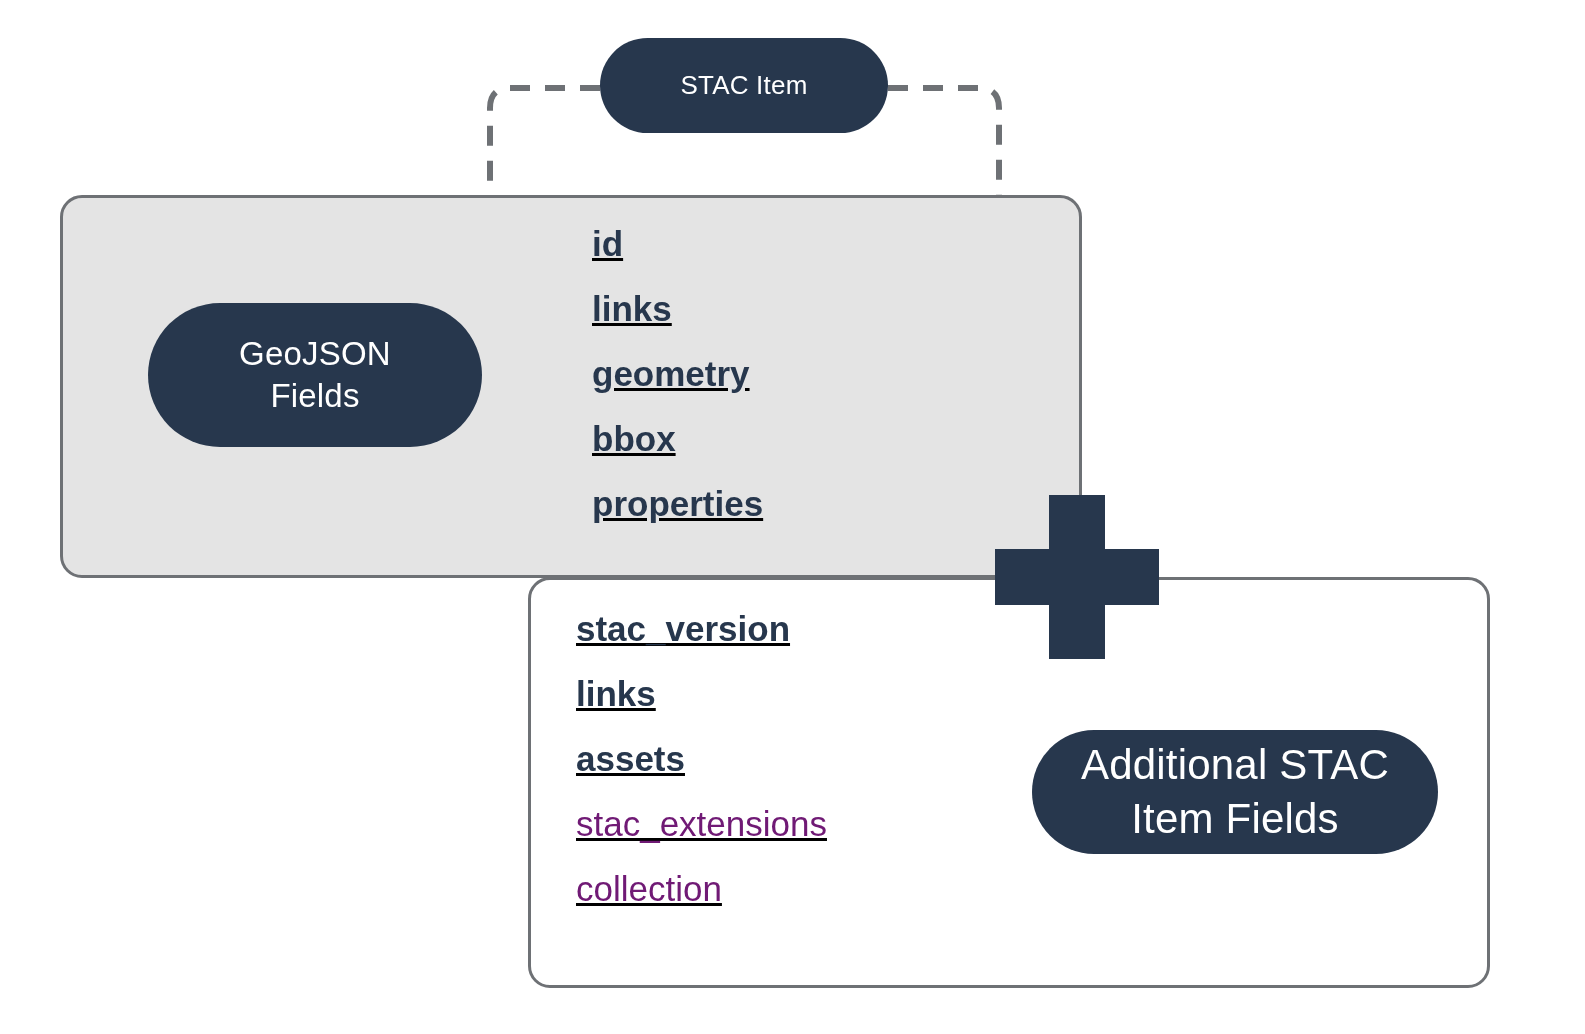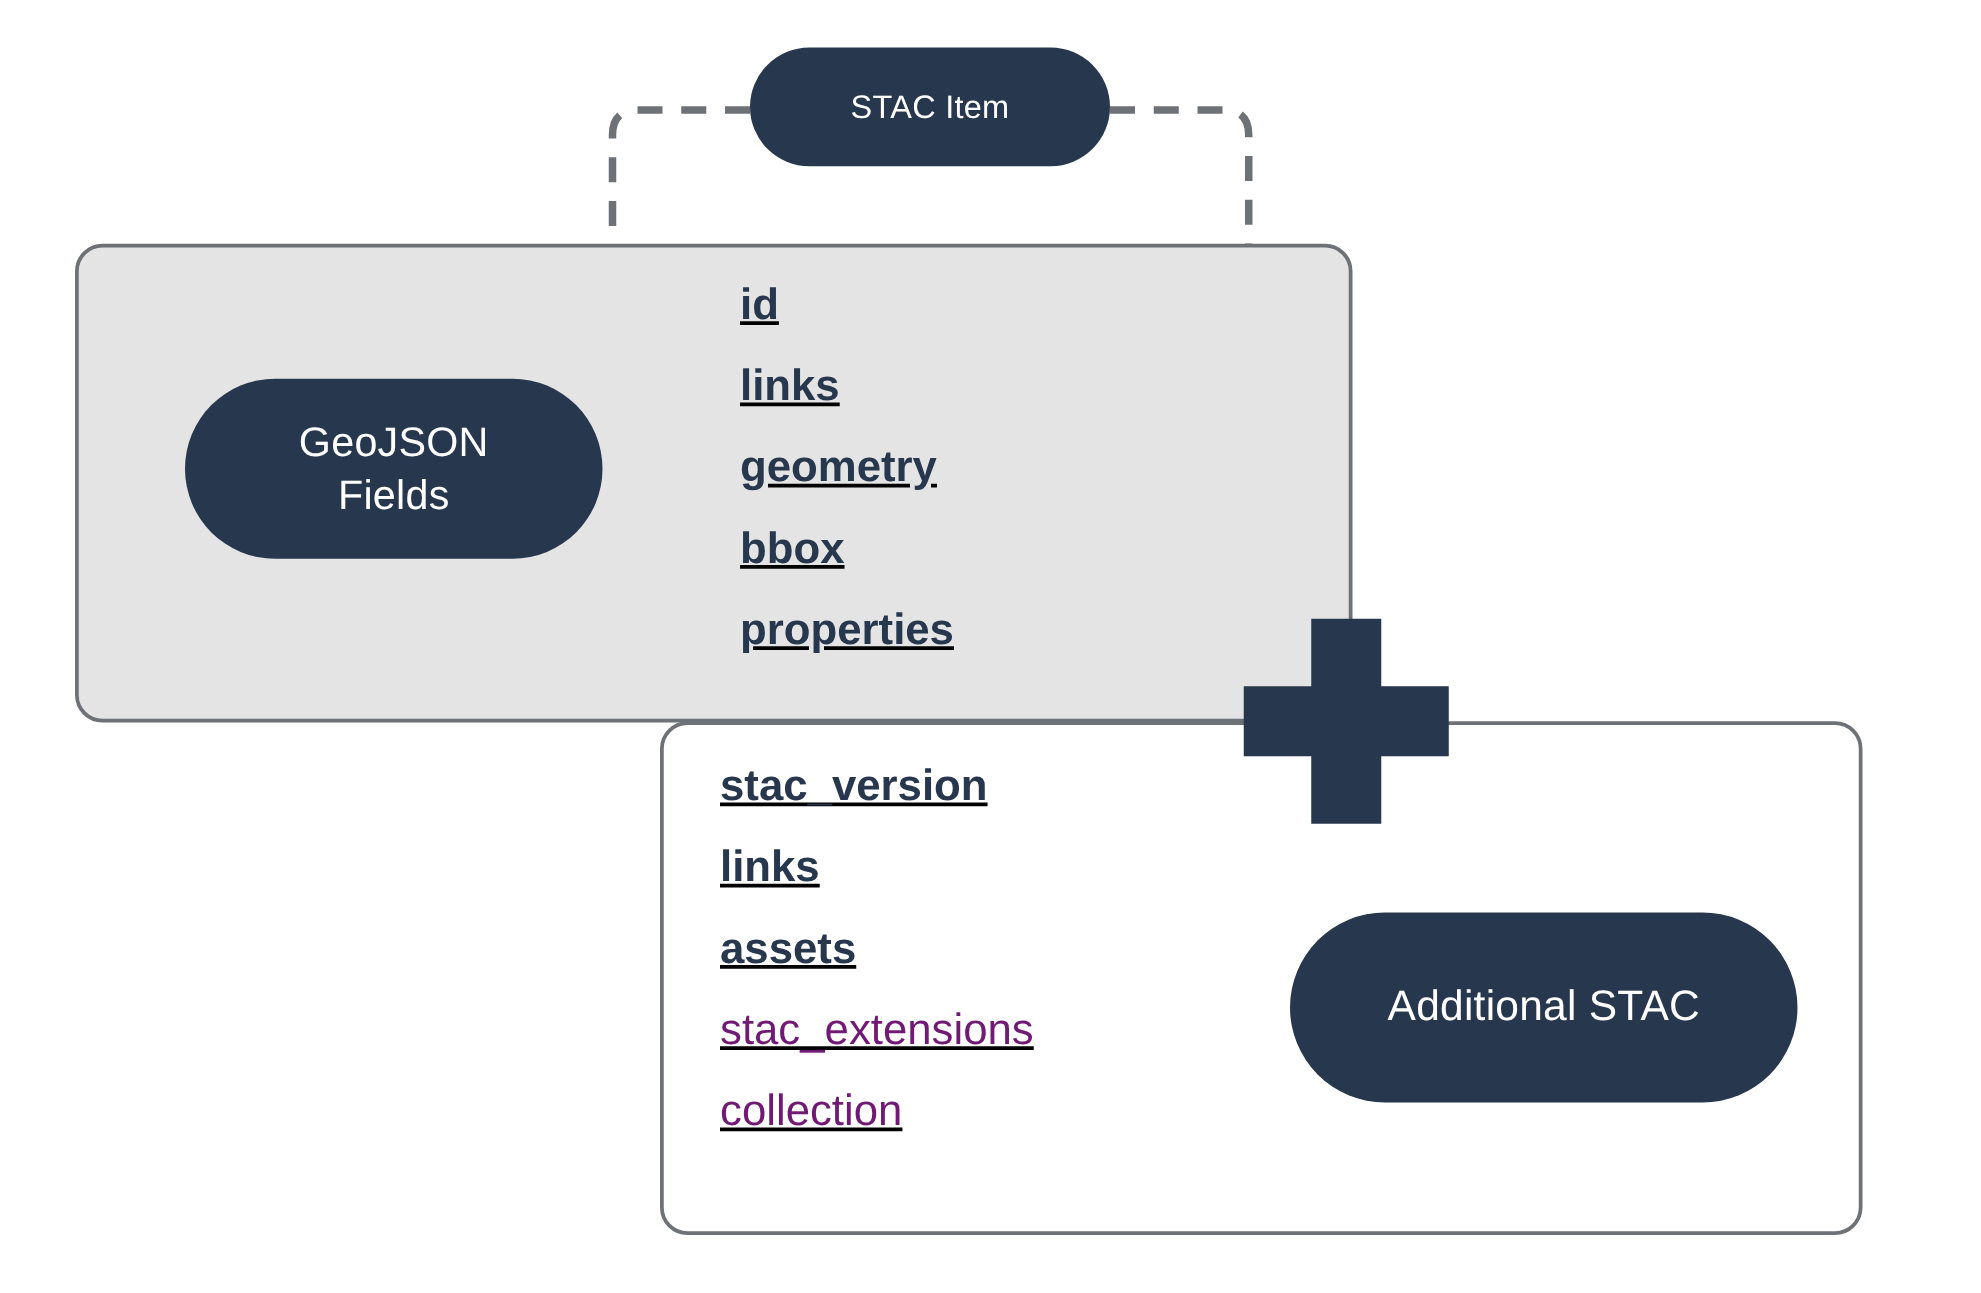--- a/index.html
+++ b/index.html
@@ -81,23 +81,23 @@
     height: 144px;
     border-radius: 72px;
     font-size: 33px;
     z-index: 7;
     text-align: center;
   }
   #additional-pill {
     left: 1032px;
     top: 730px;
     width: 406px;
-    height: 152px;
+    height: 124px;
     border-radius: 76px;
-    font-size: 34px;
+    font-size: 42px;
     z-index: 7;
   }
   .pill-line { display: block; white-space: nowrap; }
 
   
   .field-list {
     position: absolute;
     z-index: 5;
     display: flex;
     flex-direction: column;
@@ -190,20 +190,21 @@
   <div class="pill" id="geojson-pill">
     <div>
       <span class="pill-line">GeoJSON</span>
       <span class="pill-line">Fields</span>
     </div>
   </div>
 
   <div class="pill" id="additional-pill">
     <div>
       <span class="pill-line">Additional STAC</span>
+      <span class="pill-line">Item Fields</span>
     </div>
   </div>
 
   <div id="plus-sign">
     <div class="bar horizontal"></div>
     <div class="bar vertical"></div>
   </div>
 
 </div>
 

